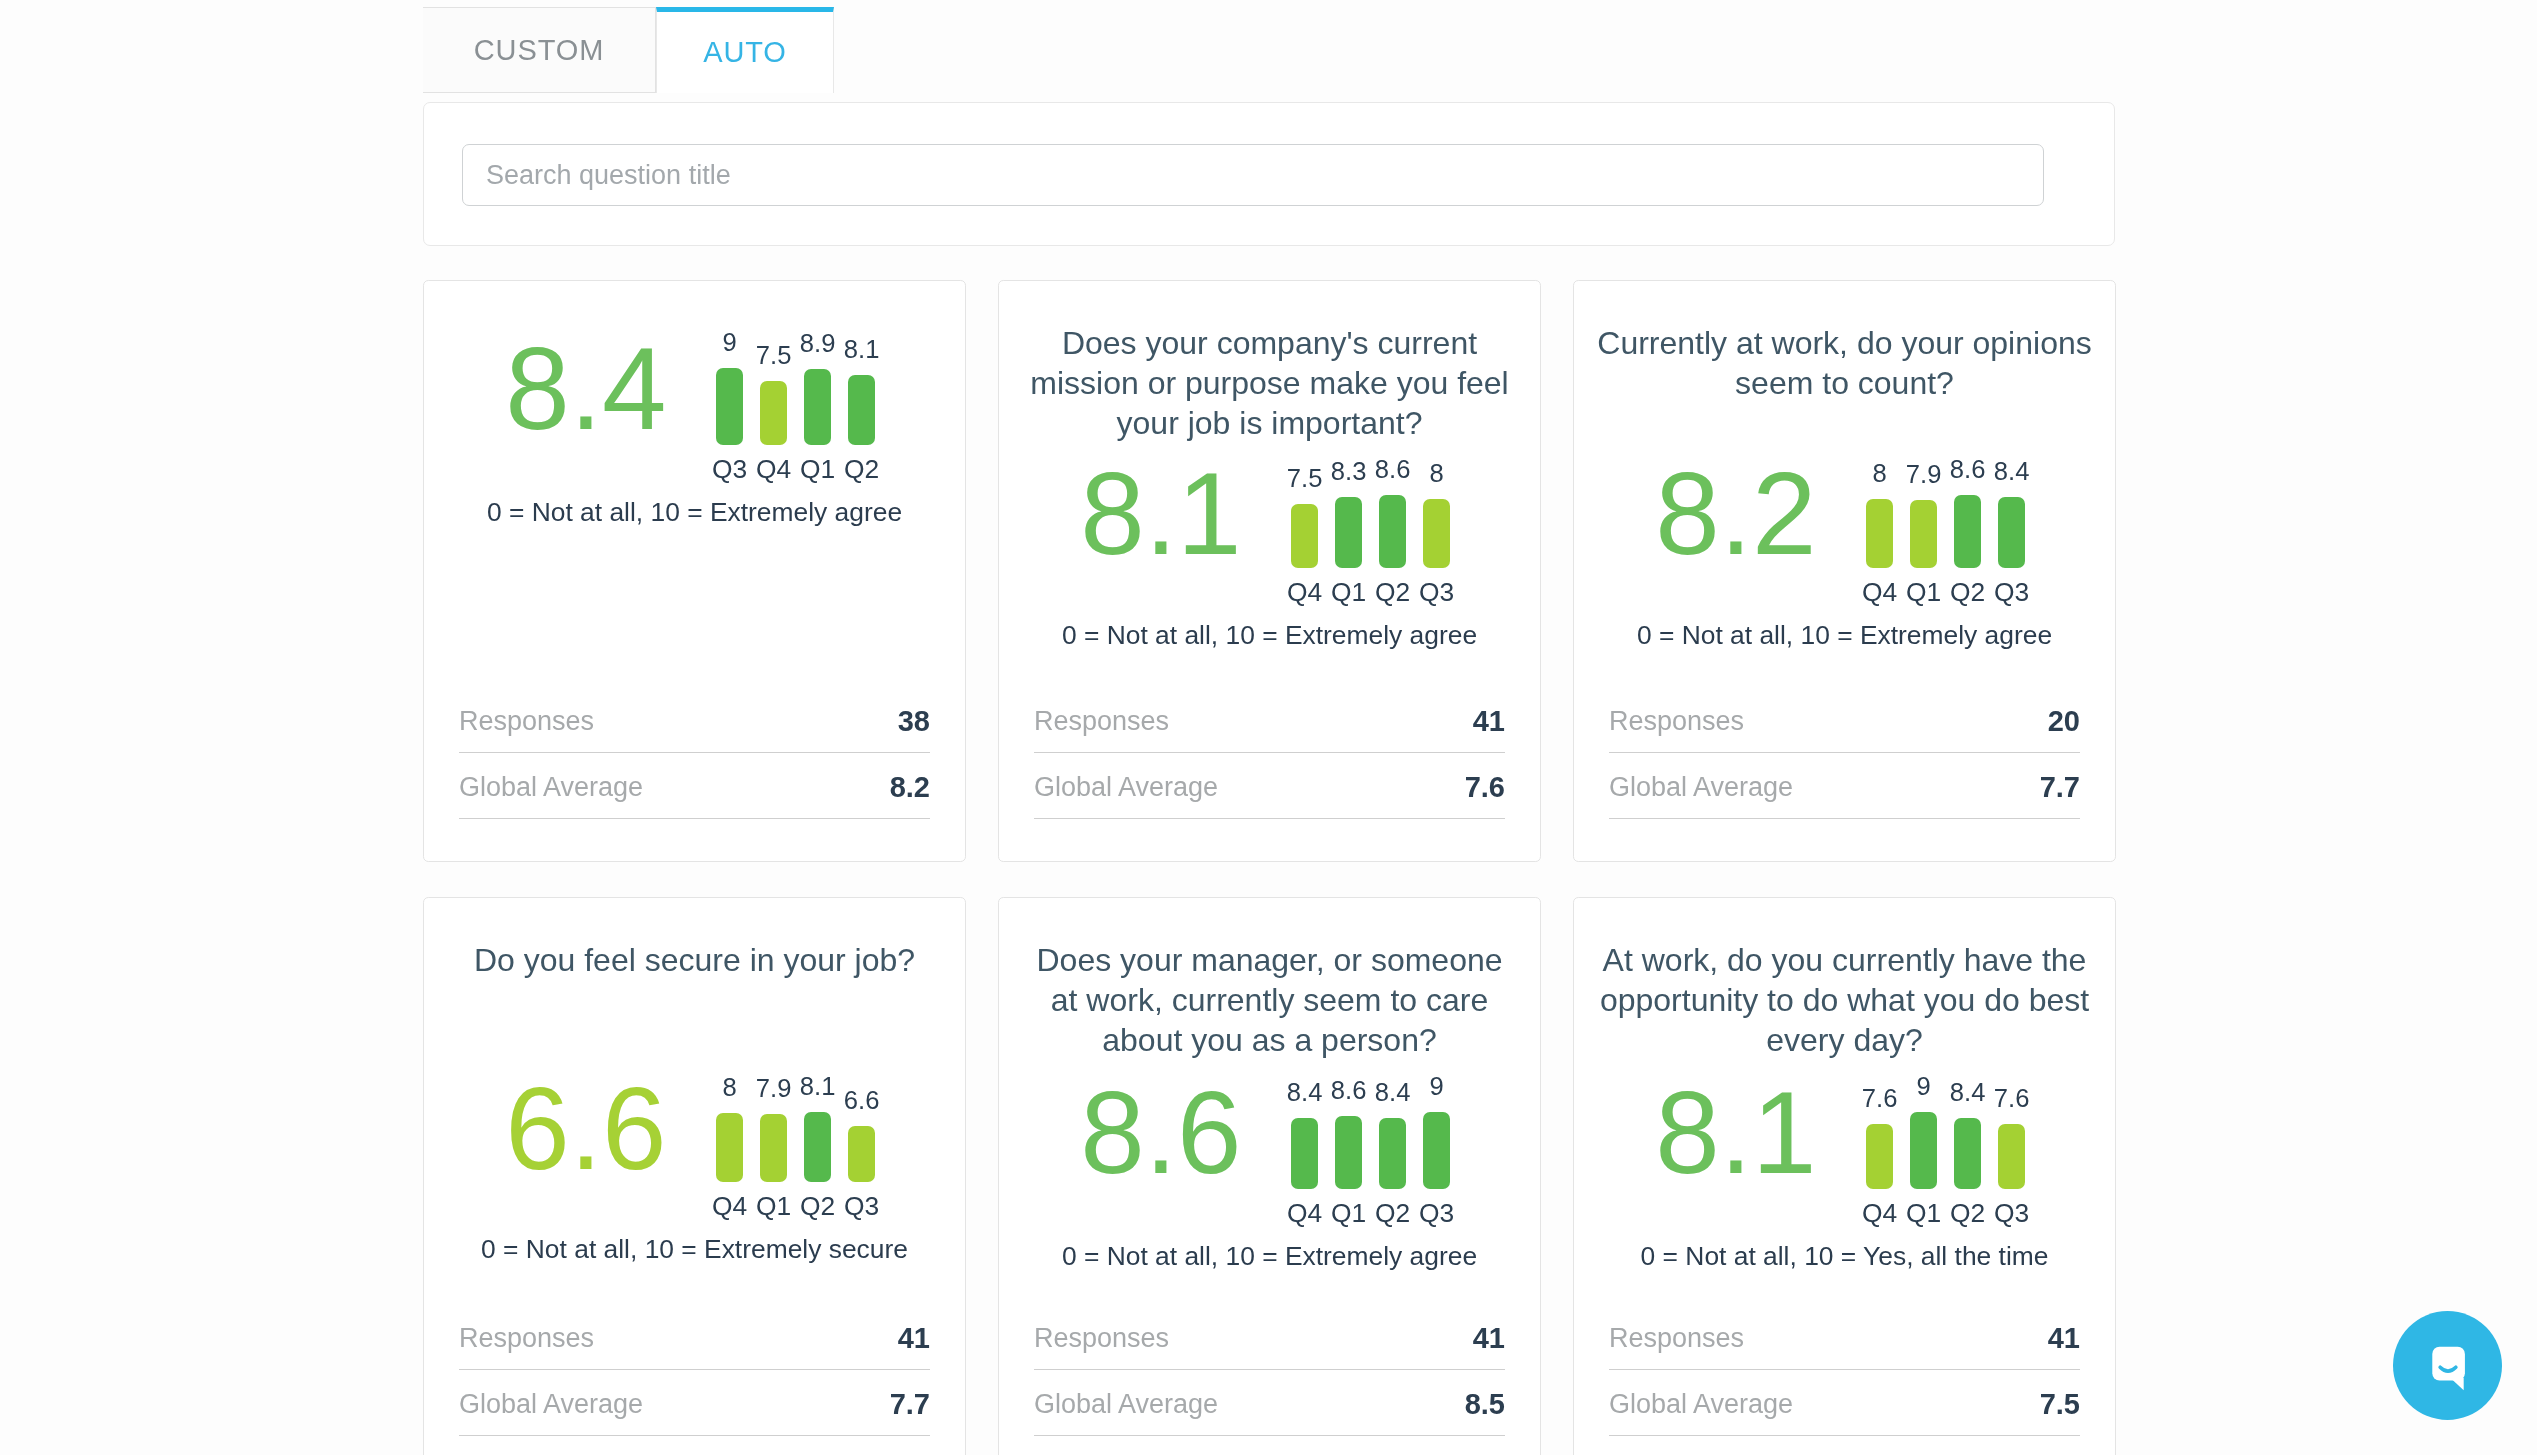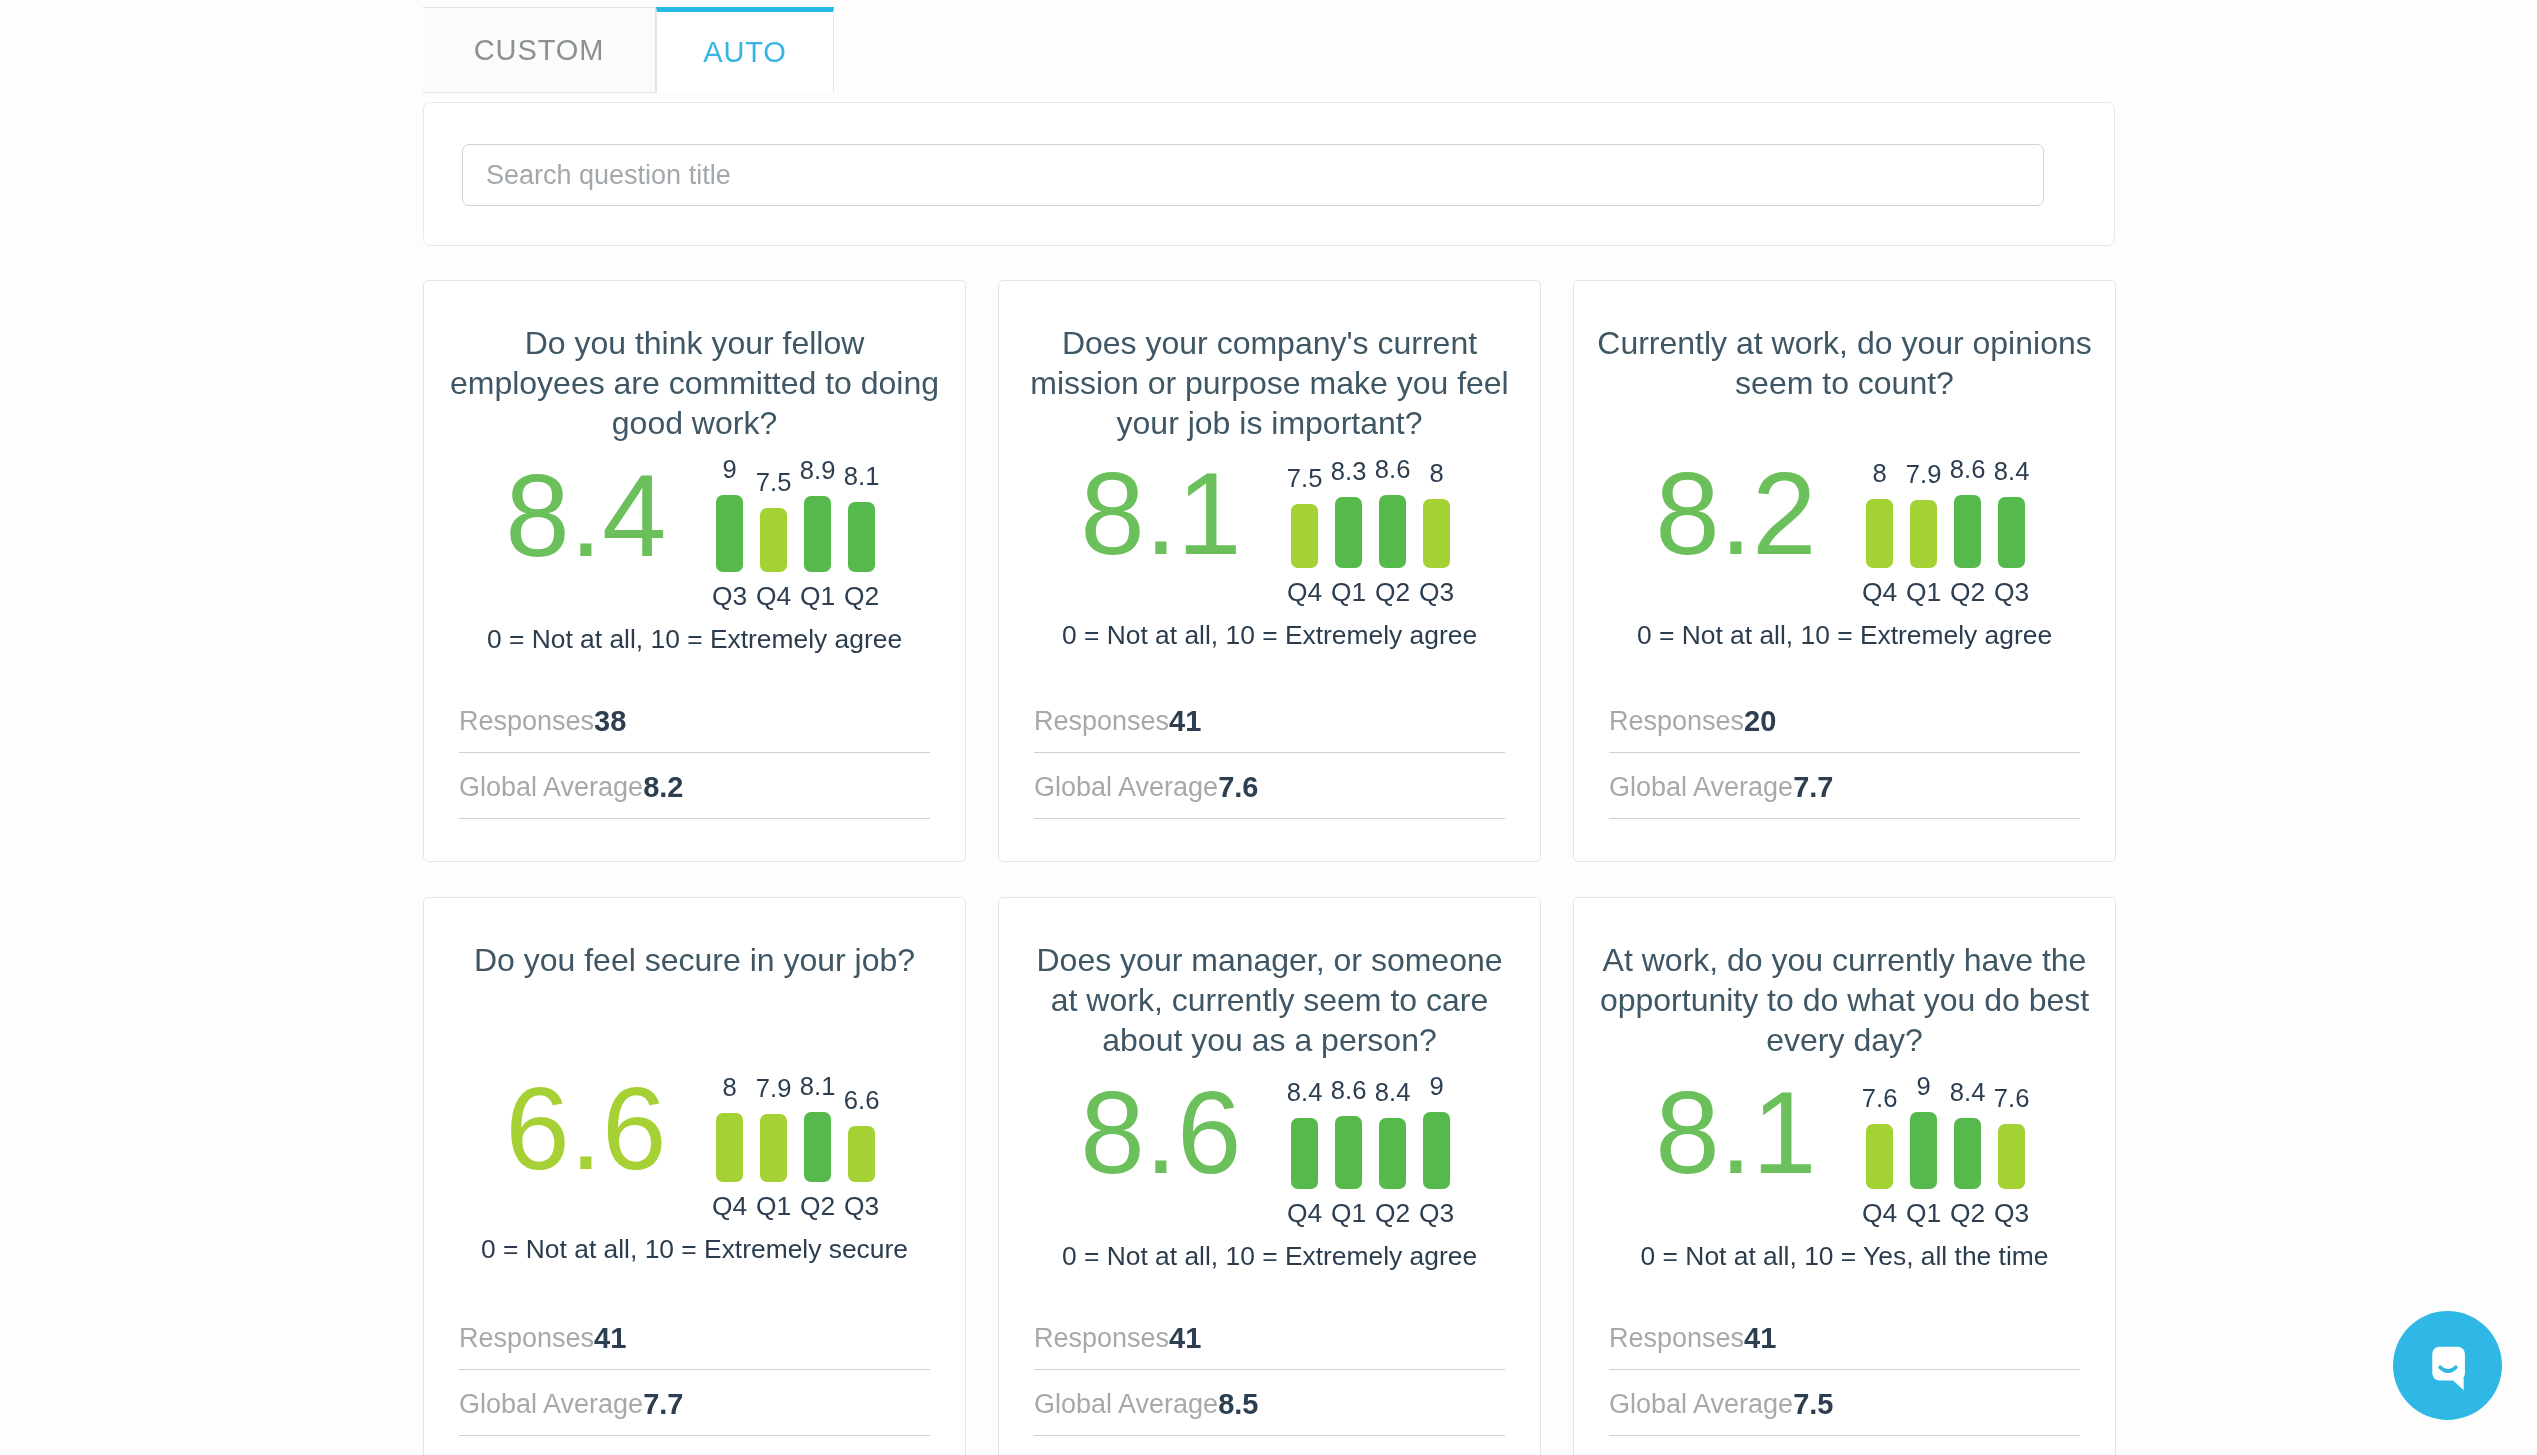--- a/index.html
+++ b/index.html
@@ -65,22 +65,22 @@
   .score { font-size: 116px; line-height: 88px; margin-right: 41px; margin-bottom: 35px; font-weight: 400; }
   .chart { display: flex; align-items: flex-end; }
   .bar-col { width: 44px; display: flex; flex-direction: column; align-items: center; }
   .bar-val { font-size: 25.6px; color: #2c3e50; margin-bottom: 10.6px; white-space: nowrap; }
   .bar { width: 26.4px; border-radius: 7px; }
   .bar-q { font-size: 26.4px; color: #2c3e50; margin-top: 8.8px; }
   .scale-note { margin-top: 12px; text-align: center; font-size: 26.4px; color: #2b3c4e; }
 
   .stats { margin-top: auto; }
   .stat-row {
-    display: flex; align-items: center;
-    padding: 12.3px 0 14px; border-bottom: 0.9px solid #cfcfcf;
+    display: flex; justify-content: space-between; align-items: center;
+    padding: 12.3px 0 14px; border-bottom: 0.9px solid #cfcfcf; gap: 31px;
   }
   .stat-row + .stat-row { margin-top: 5.3px; }
   .stat-label { font-size: 27px; color: #a6a9ab; }
   .stat-value { font-size: 29px; font-weight: 700; color: #2c3e50; }
 
   
   .chat-button {
     position: absolute; left: 2393px; top: 1311px;
     width: 109px; height: 109px; border-radius: 50%;
     background: #2fb7e5; cursor: pointer;
@@ -98,21 +98,20 @@
     <span>AUTO</span>
   </div>
 </nav>
 
 <div class="search-panel">
   <input class="search-input" type="text" placeholder="Search question title" style="">
 </div>
 
 <main class="cards-grid">
   <section class="card">
-    <h2 class="card-title">Do you think your fellow employees are committed to doing good work?</h2>
     <div class="score-row">
       <div class="score" style="color: rgb(108, 192, 92);">8.4</div>
       <div class="chart">
 
       <div class="bar-col">
           <div class="bar-val">9</div>
           <div class="bar" style="height: 77px; background: rgb(85, 185, 76);"></div>
           <div class="bar-q">Q3</div>
         </div>
           <div class="bar-col">

